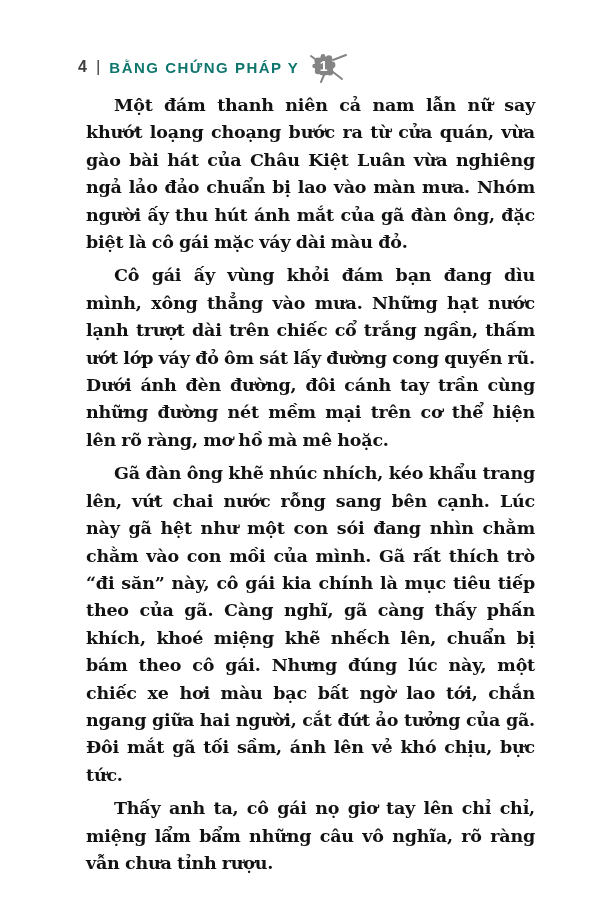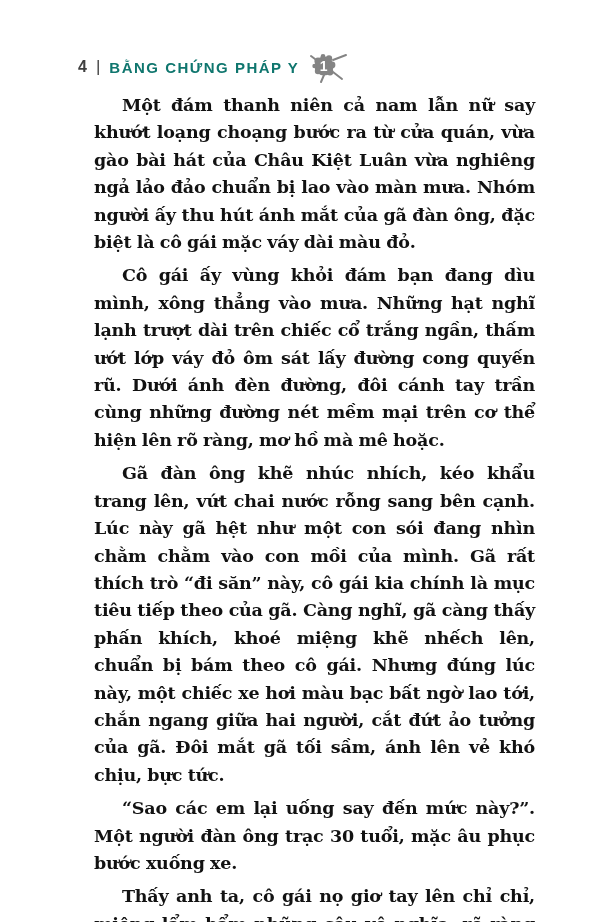--- a/index.html
+++ b/index.html
@@ -69,21 +69,21 @@
     top: 92px;
     left: 78px;
     width: 457px;
     font-family: "DejaVu Serif", "Liberation Serif", serif;
     font-weight: 600;
     font-size: 17.5px;
     line-height: 27.4px;
     color: #121212;
   }
   .body-text p {
-    margin: 0 0 6px 16px;
+    margin: 0 0 6px 8px;
     text-align: justify;
     text-indent: 28px;
     letter-spacing: -0.2px;
     word-spacing: -0.5px;
   }
 </style>
 </head>
 <body>
 
 <div class="page">
@@ -110,20 +110,19 @@
           <line x1="16" y1="25" x2="13" y2="32"></line>
           <line x1="7" y1="9" x2="3" y2="6"></line>
         </g>
       </svg>
       <span class="num">1</span>
     </span>
   </div>
 
   <div class="body-text">
     <p>Một đám thanh niên cả nam lẫn nữ say khướt loạng choạng bước ra từ cửa quán, vừa gào bài hát của Châu Kiệt Luân vừa nghiêng ngả lảo đảo chuẩn bị lao vào màn mưa. Nhóm người ấy thu hút ánh mắt của gã đàn ông, đặc biệt là cô gái mặc váy dài màu đỏ.</p>
-    <p>Cô gái ấy vùng khỏi đám bạn đang dìu mình, xông thẳng vào mưa. Những hạt nghĩ lạnh trượt dài trên chiếc cổ trắng ngần, thấm ướt lớp váy đỏ ôm sát lấy đường cong quyến rũ. Dưới ánh đèn đường, đôi cánh tay trần cùng những đường nét mềm mại trên cơ thể hiện lên rõ ràng, mơ hồ mà mê hoặc.</p>
+    <p>Cô gái ấy vùng khỏi đám bạn đang dìu mình, xông thẳng vào mưa. Những hạt nước lạnh trượt dài trên chiếc cổ trắng ngần, thấm ướt lớp váy đỏ ôm sát lấy đường cong quyến rũ. Dưới ánh đèn đường, đôi cánh tay trần cùng những đường nét mềm mại trên cơ thể hiện lên rõ ràng, mơ hồ mà mê hoặc.</p>
     <p>Gã đàn ông khẽ nhúc nhích, kéo khẩu trang lên, vứt chai nước rỗng sang bên cạnh. Lúc này gã hệt như một con sói đang nhìn chằm chằm vào con mồi của mình. Gã rất thích trò “đi săn” này, cô gái kia chính là mục tiêu tiếp theo của gã. Càng nghĩ, gã càng thấy phấn khích, khoé miệng khẽ nhếch lên, chuẩn bị bám theo cô gái. Nhưng đúng lúc này, một chiếc xe hơi màu bạc bất ngờ lao tới, chắn ngang giữa hai người, cắt đứt ảo tưởng của gã. Đôi mắt gã tối sầm, ánh lên vẻ khó chịu, bực tức.</p>
-    <p>“Sao các em lại uống say đến mức này?”. Một người đàn ông trạc 30 tuổi, mặc âu phục bước xuống xe.</p>
     <p>Thấy anh ta, cô gái nọ giơ tay lên chỉ chỉ, miệng lẩm bẩm những câu vô nghĩa, rõ ràng vẫn chưa tỉnh rượu.</p>
 
   </div>
 
 </div>
 
 </body></html>

